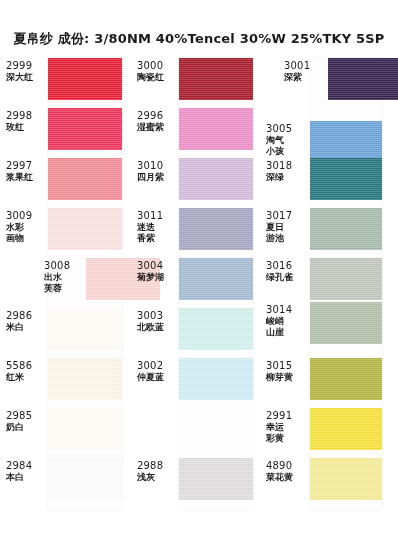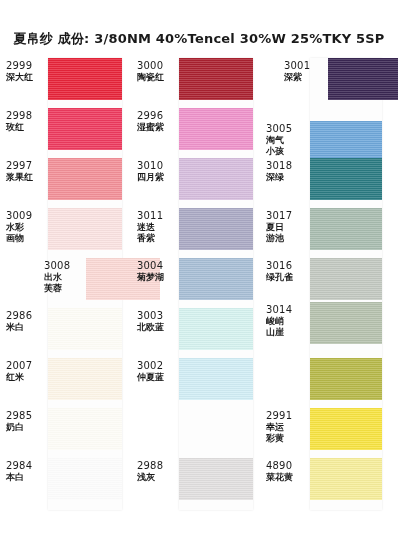--- a/index.html
+++ b/index.html
@@ -163,21 +163,21 @@
       </div>
       <div class="row" style="top: 250px;">
         <div class="label">
           <span class="code">2986</span>
           <span class="name">米白</span>
         </div>
         <div class="swatch pale" style="background-color: rgb(252, 251, 244);"></div>
       </div>
       <div class="row" style="top: 300px;">
         <div class="label">
-          <span class="code">2007</span>
+          <span class="code">5586</span>
           <span class="name">红米</span>
         </div>
         <div class="swatch pale" style="background-color: rgb(250, 242, 228);"></div>
       </div>
       <div class="row" style="top: 350px;">
         <div class="label">
           <span class="code">2985</span>
           <span class="name">奶白</span>
         </div>
         <div class="swatch pale" style="background-color: rgb(252, 251, 245);"></div>
@@ -291,20 +291,24 @@
       </div>
       <div class="row" style="top: 244px;">
         <div class="label">
           <span class="code">3014</span>
           <span class="name">峻峭</span>
           <span class="name">山崖</span>
         </div>
         <div class="swatch" style="background-color: rgb(182, 194, 174);"></div>
       </div>
       <div class="row" style="top: 300px;">
+        <div class="label">
+          <span class="code">3015</span>
+          <span class="name">柳芽黄</span>
+        </div>
         <div class="swatch" style="background-color: rgb(183, 185, 73);"></div>
       </div>
       <div class="row" style="top: 350px;">
         <div class="label">
           <span class="code">2991</span>
           <span class="name">幸运</span>
           <span class="name">彩黄</span>
         </div>
         <div class="swatch" style="background-color: rgb(248, 228, 65);"></div>
       </div>

